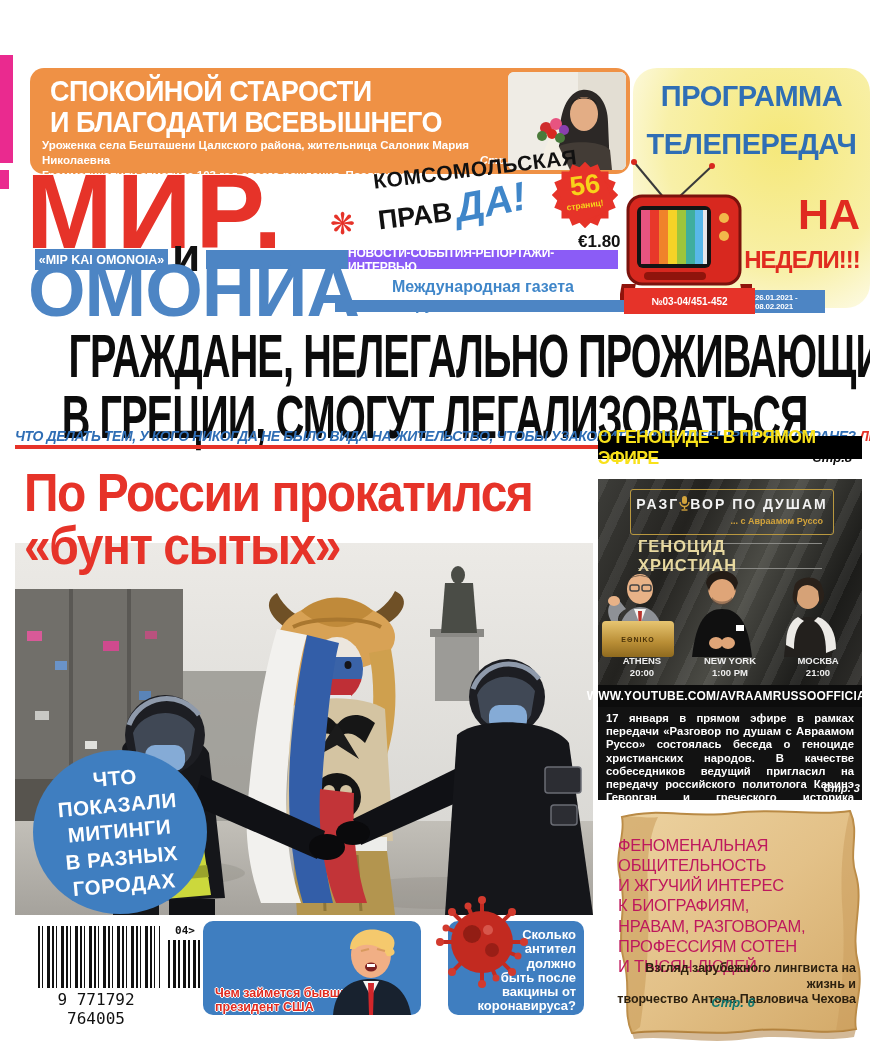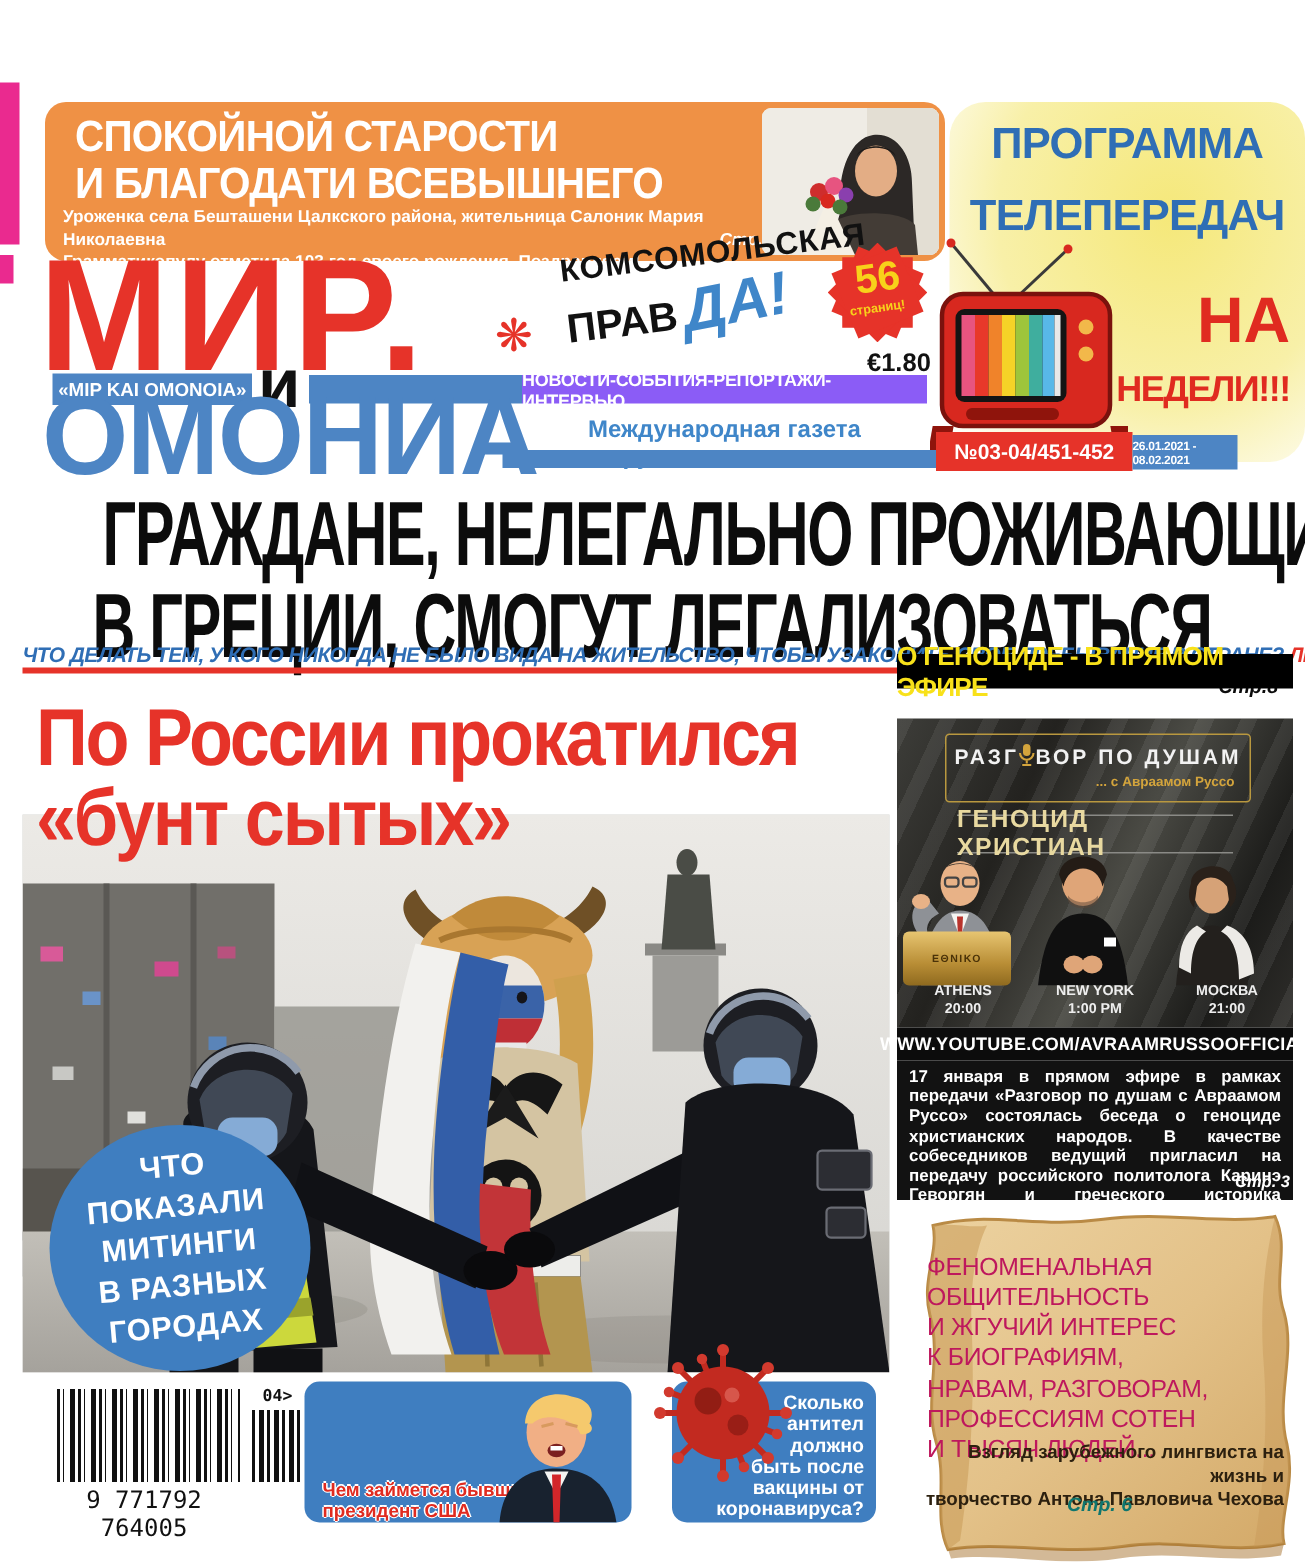--- a/index.html
+++ b/index.html
@@ -34,21 +34,21 @@
   .greek-bar{left:35px;top:249px;width:133px;height:21px;background:#4d85c4;color:#fff;font-weight:bold;font-size:12.5px;
              display:flex;align-items:center;justify-content:center;}
   .and-char{left:172px;top:232px;color:#111;font-weight:bold;font-size:46px;line-height:1;}
   .blue-bar-plain{left:206px;top:250px;width:142px;height:19px;background:#4d85c4;}
   .topics-bar{left:348px;top:250px;width:270px;height:19px;background:#8b5cf6;color:#fff;font-weight:bold;font-size:12px;
               display:flex;align-items:center;justify-content:center;letter-spacing:-0.2px;}
   .omonia{left:28px;top:254px;color:#4d85c4;font-weight:bold;font-size:74px;line-height:1;letter-spacing:-1px;
           transform:scaleY(1.0);transform-origin:top left;}
   .tagline{left:392px;top:278px;width:196px;color:#3f86c9;font-weight:bold;font-size:16px;line-height:1.15;}
   .blue-underline{left:335px;top:300px;width:296px;height:12px;background:#4d85c4;}
-  .issue-box{left:624px;top:288px;width:131px;height:26px;background:#e63329;color:#fff;font-weight:bold;font-size:14px;
+  .issue-box{left:624px;top:288px;width:131px;height:26px;background:#e63329;color:#fff;font-weight:bold;font-size:10px;
              display:flex;align-items:center;justify-content:center;}
   .date-box{left:755px;top:290px;width:70px;height:23px;background:#4d85c4;color:#fff;font-weight:bold;font-size:8px;
             letter-spacing:-0.2px;display:flex;align-items:center;justify-content:center;}
   
   .lead-line{left:0;width:870px;text-align:center;color:#0c0c0c;font-weight:bold;font-size:46px;letter-spacing:-1px;}
   .lead-line > span{display:inline-block;transform:scale(0.86,1.32);transform-origin:50% 0;white-space:nowrap;}
   .deck{left:15px;top:428px;width:855px;color:#2f6eb5;font-weight:bold;font-style:italic;font-size:14px;letter-spacing:-0.4px;white-space:nowrap;}
   .deck .hl{color:#e63329;}
   .red-rule{left:15px;top:445px;width:840px;height:4px;background:#e63329;}
   .str8{right:18px;top:450px;color:#0c0c0c;font-weight:bold;font-style:italic;font-size:13px;}

